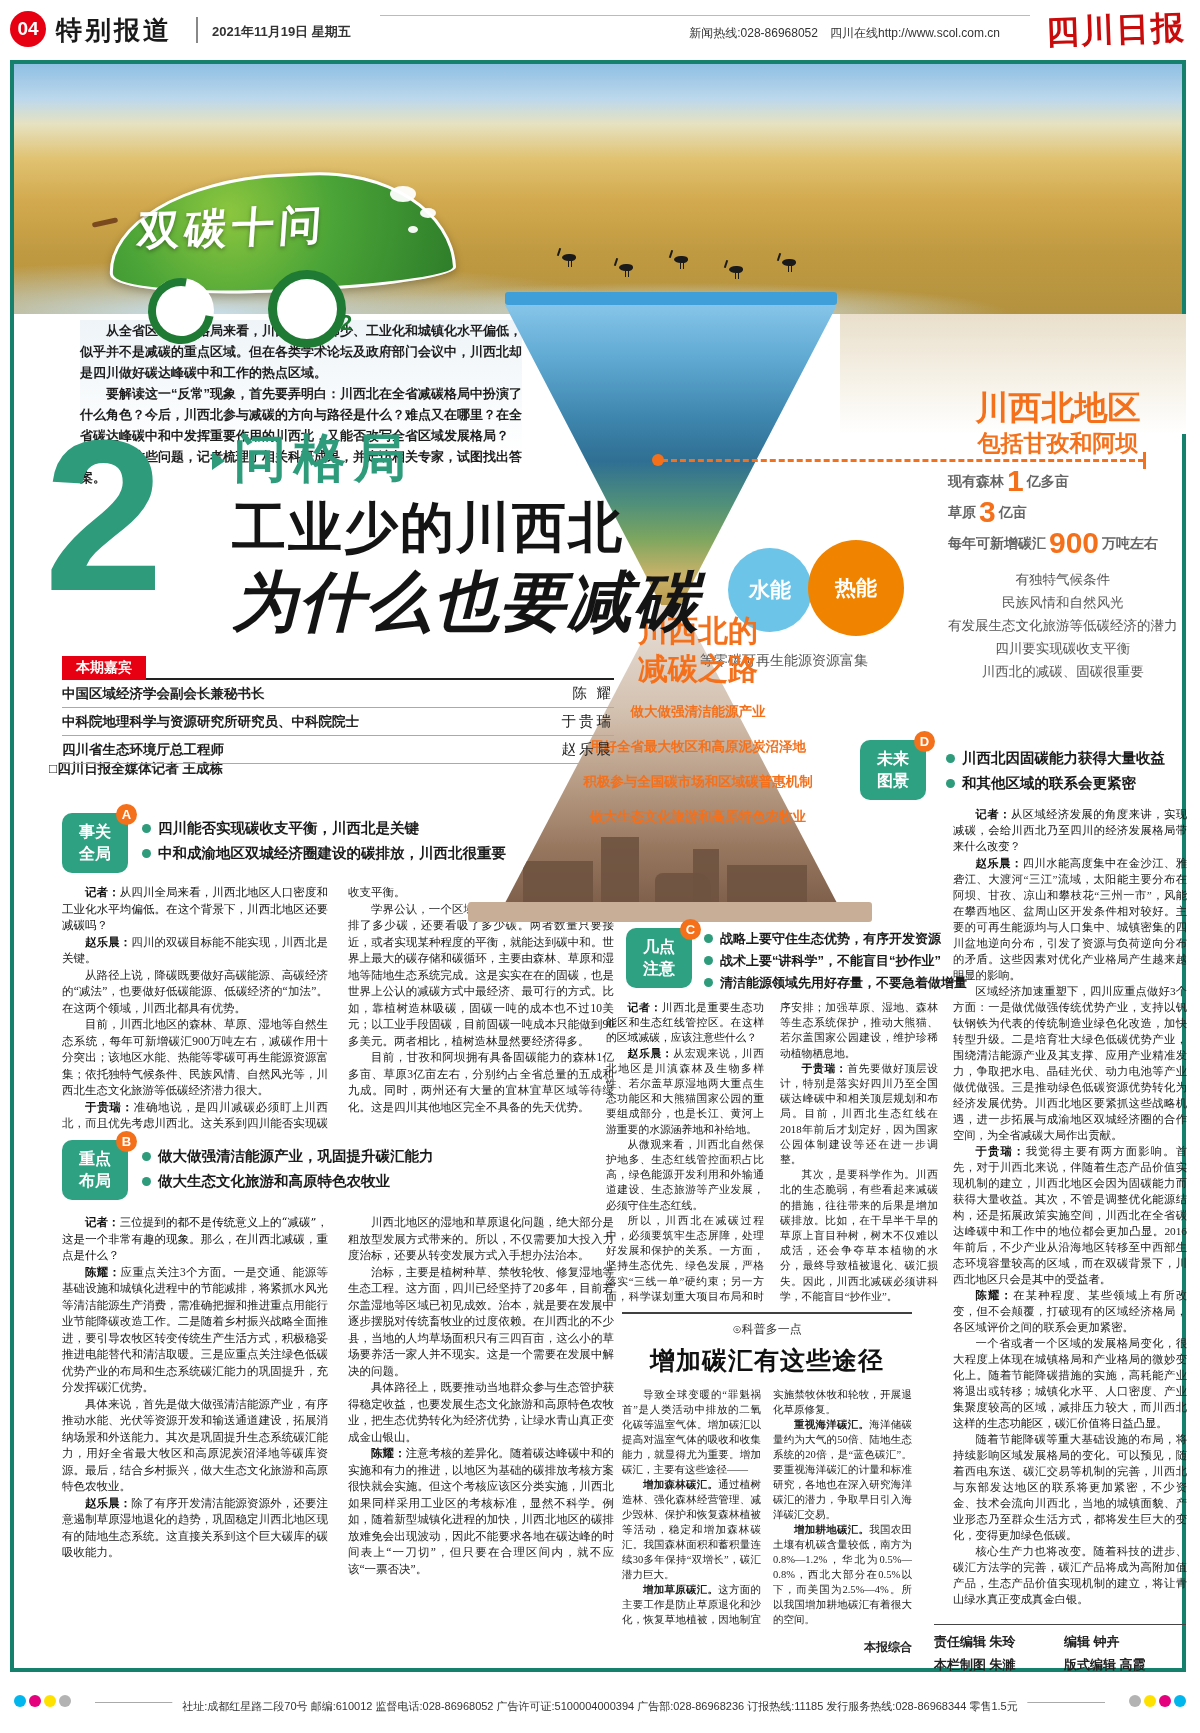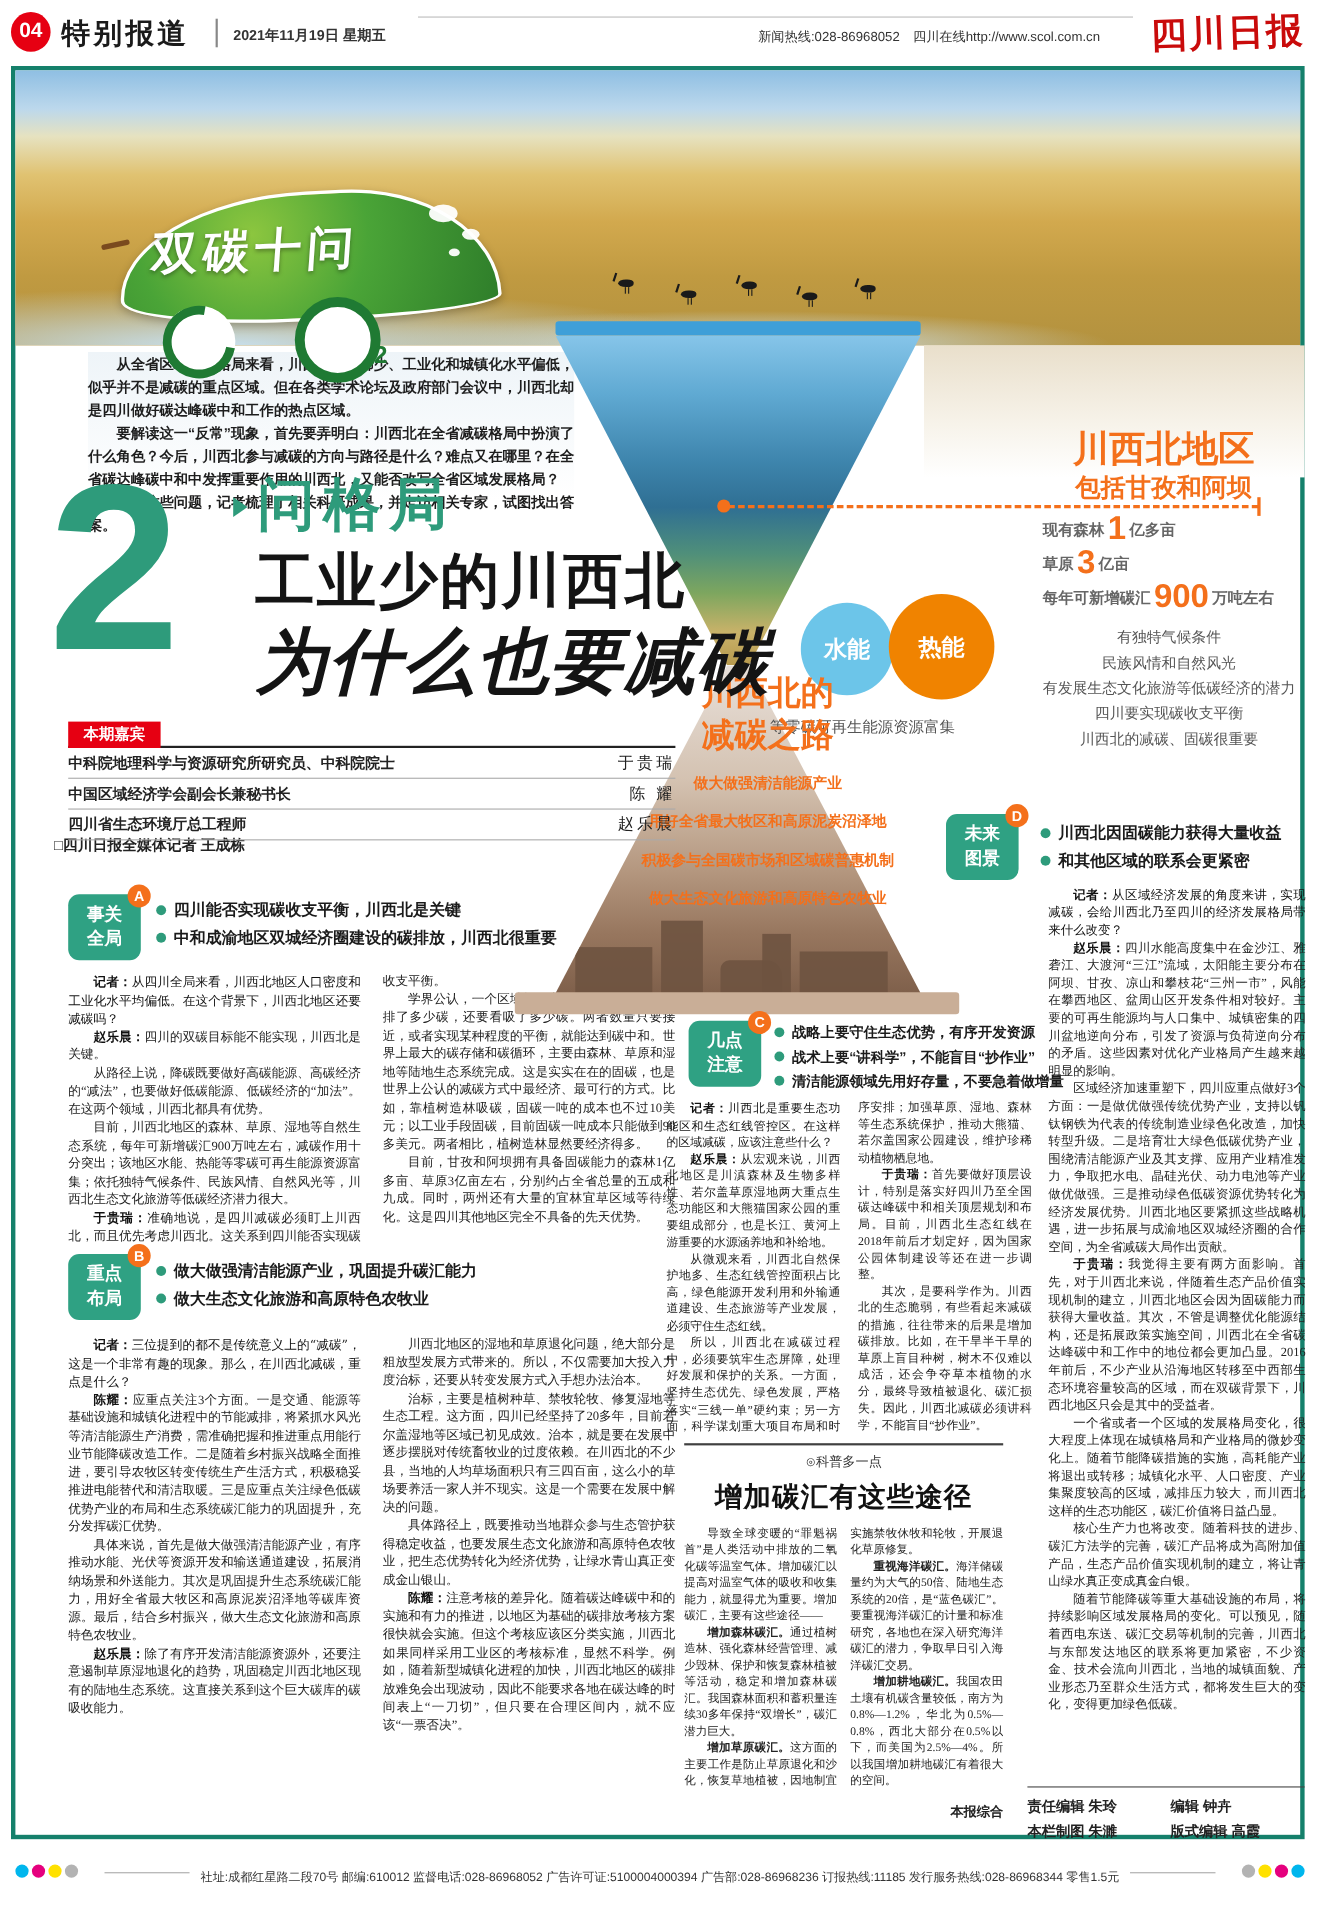--- a/index.html
+++ b/index.html
@@ -175,26 +175,26 @@
   <div class="h-tri"></div>
   <div class="h-kicker">问格局</div>
   <div class="h-l1">工业少的川西北</div>
   <div class="h-l2">为什么也要减碳</div>
 
   <div class="guests">
     <span class="g-tag">本期嘉宾</span>
     <div class="g-line"></div>
     <div class="guest-rows">
         <div class="guest-row">
+          <span class="gtitle">中国区域经济学会副会长兼秘书长</span>
+          <span class="gname">陈 耀</span>
+        </div>
+        <div class="guest-row">
           <span class="gtitle">中科院地理科学与资源研究所研究员、中科院院士</span>
           <span class="gname">于贵瑞</span>
-        </div>
-        <div class="guest-row">
-          <span class="gtitle">中国区域经济学会副会长兼秘书长</span>
-          <span class="gname">陈 耀</span>
         </div>
         <div class="guest-row">
           <span class="gtitle">四川省生态环境厅总工程师</span>
           <span class="gname">赵乐晨</span>
         </div>
       </div>
   </div>
   <div class="reporter">□四川日报全媒体记者 王成栋</div>
 
   <div class="hg-bar"></div>
@@ -259,23 +259,24 @@
   </div>
   <ul class="bullets" style="left:946px;top:746px;width:242px;">
       <li>川西北因固碳能力获得大量收益</li>
       <li>和其他区域的联系会更紧密</li>
     </ul>
   <div class="body-txt txt-d">
       <p class="q"><b>记者：</b>从区域经济发展的角度来讲，实现减碳，会给川西北乃至四川的经济发展格局带来什么改变？</p>
       <p><b>赵乐晨：</b>四川水能高度集中在金沙江、雅砻江、大渡河“三江”流域，太阳能主要分布在阿坝、甘孜、凉山和攀枝花“三州一市”，风能在攀西地区、盆周山区开发条件相对较好。主要的可再生能源均与人口集中、城镇密集的四川盆地逆向分布，引发了资源与负荷逆向分布的矛盾。这些因素对优化产业格局产生越来越明显的影响。</p>
       <p>区域经济加速重塑下，四川应重点做好3个方面：一是做优做强传统优势产业，支持以钒钛钢铁为代表的传统制造业绿色化改造，加快转型升级。二是培育壮大绿色低碳优势产业，围绕清洁能源产业及其支撑、应用产业精准发力，争取把水电、晶硅光伏、动力电池等产业做优做强。三是推动绿色低碳资源优势转化为经济发展优势。川西北地区要紧抓这些战略机遇，进一步拓展与成渝地区双城经济圈的合作空间，为全省减碳大局作出贡献。</p>
       <p><b>于贵瑞：</b>我觉得主要有两方面影响。首先，对于川西北来说，伴随着生态产品价值实现机制的建立，川西北地区会因为固碳能力而获得大量收益。其次，不管是调整优化能源结构，还是拓展政策实施空间，川西北在全省碳达峰碳中和工作中的地位都会更加凸显。2016年前后，不少产业从沿海地区转移至中西部生态环境容量较高的区域，而在双碳背景下，川西北地区只会是其中的受益者。</p>
+      <p><b>陈耀：</b>在某种程度、某些领域上有所改变，但不会颠覆，打破现有的区域经济格局，各区域评价之间的联系会更加紧密。</p>
       <p>一个省或者一个区域的发展格局变化，很大程度上体现在城镇格局和产业格局的微妙变化上。随着节能降碳措施的实施，高耗能产业将退出或转移；城镇化水平、人口密度、产业集聚度较高的区域，减排压力较大，而川西北这样的生态功能区，碳汇价值将日益凸显。</p>
+      <p>随着节能降碳等重大基础设施的布局，将持续影响区域发展格局的变化。可以预见，随着西电东送、碳汇交易等机制的完善，川西北与东部发达地区的联系将更加紧密，不少资金、技术会流向川西北，当地的城镇面貌、产业形态乃至群众生活方式，都将发生巨大的变化，变得更加绿色低碳。</p>
       <p>核心生产力也将改变。随着科技的进步、碳汇方法学的完善，碳汇产品将成为高附加值产品，生态产品价值实现机制的建立，将让青山绿水真正变成真金白银。</p>
-      <p>随着节能降碳等重大基础设施的布局，将持续影响区域发展格局的变化。可以预见，随着西电东送、碳汇交易等机制的完善，川西北与东部发达地区的联系将更加紧密，不少资金、技术会流向川西北，当地的城镇面貌、产业形态乃至群众生活方式，都将发生巨大的变化，变得更加绿色低碳。</p>
     </div>
 
   <div class="sec-box" style="left:62px;top:813px;">
     <span>事关</span>
     <span>全局</span>
     <span class="sec-badge">A</span>
   </div>
   <ul class="bullets" style="left:142px;top:816px;width:472px;">
       <li>四川能否实现碳收支平衡，川西北是关键</li>
       <li>中和成渝地区双城经济圈建设的碳排放，川西北很重要</li>

